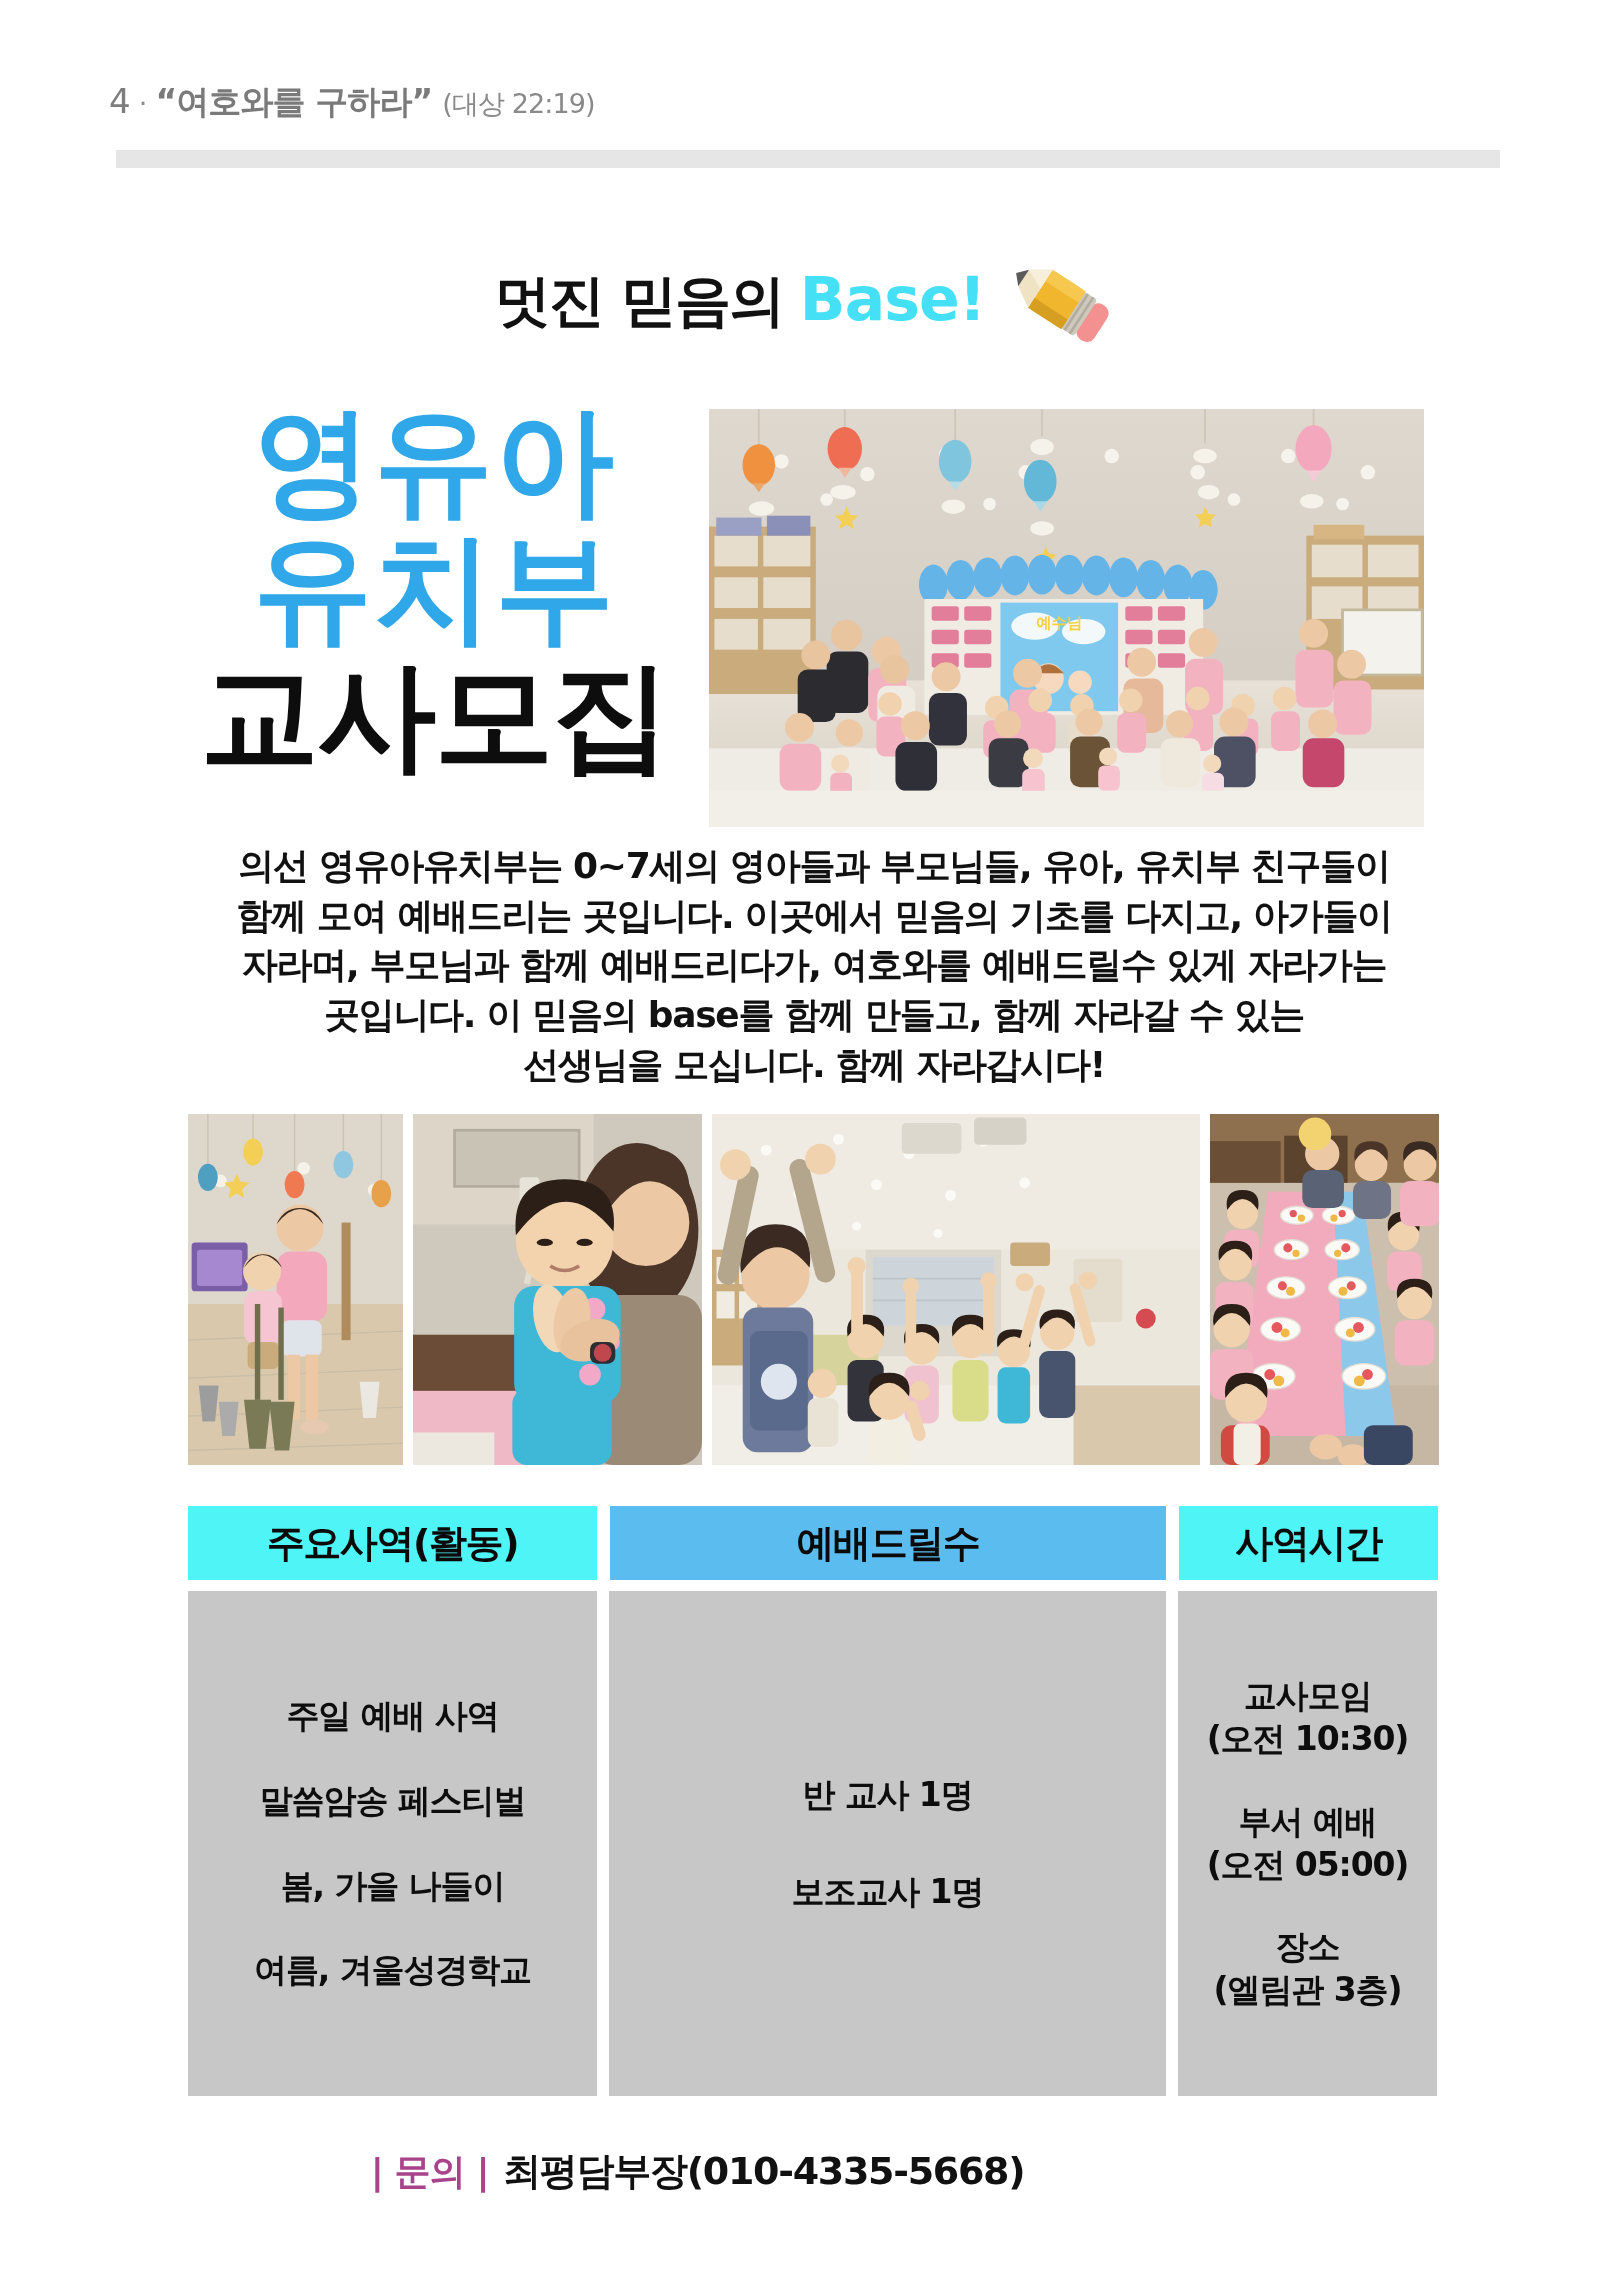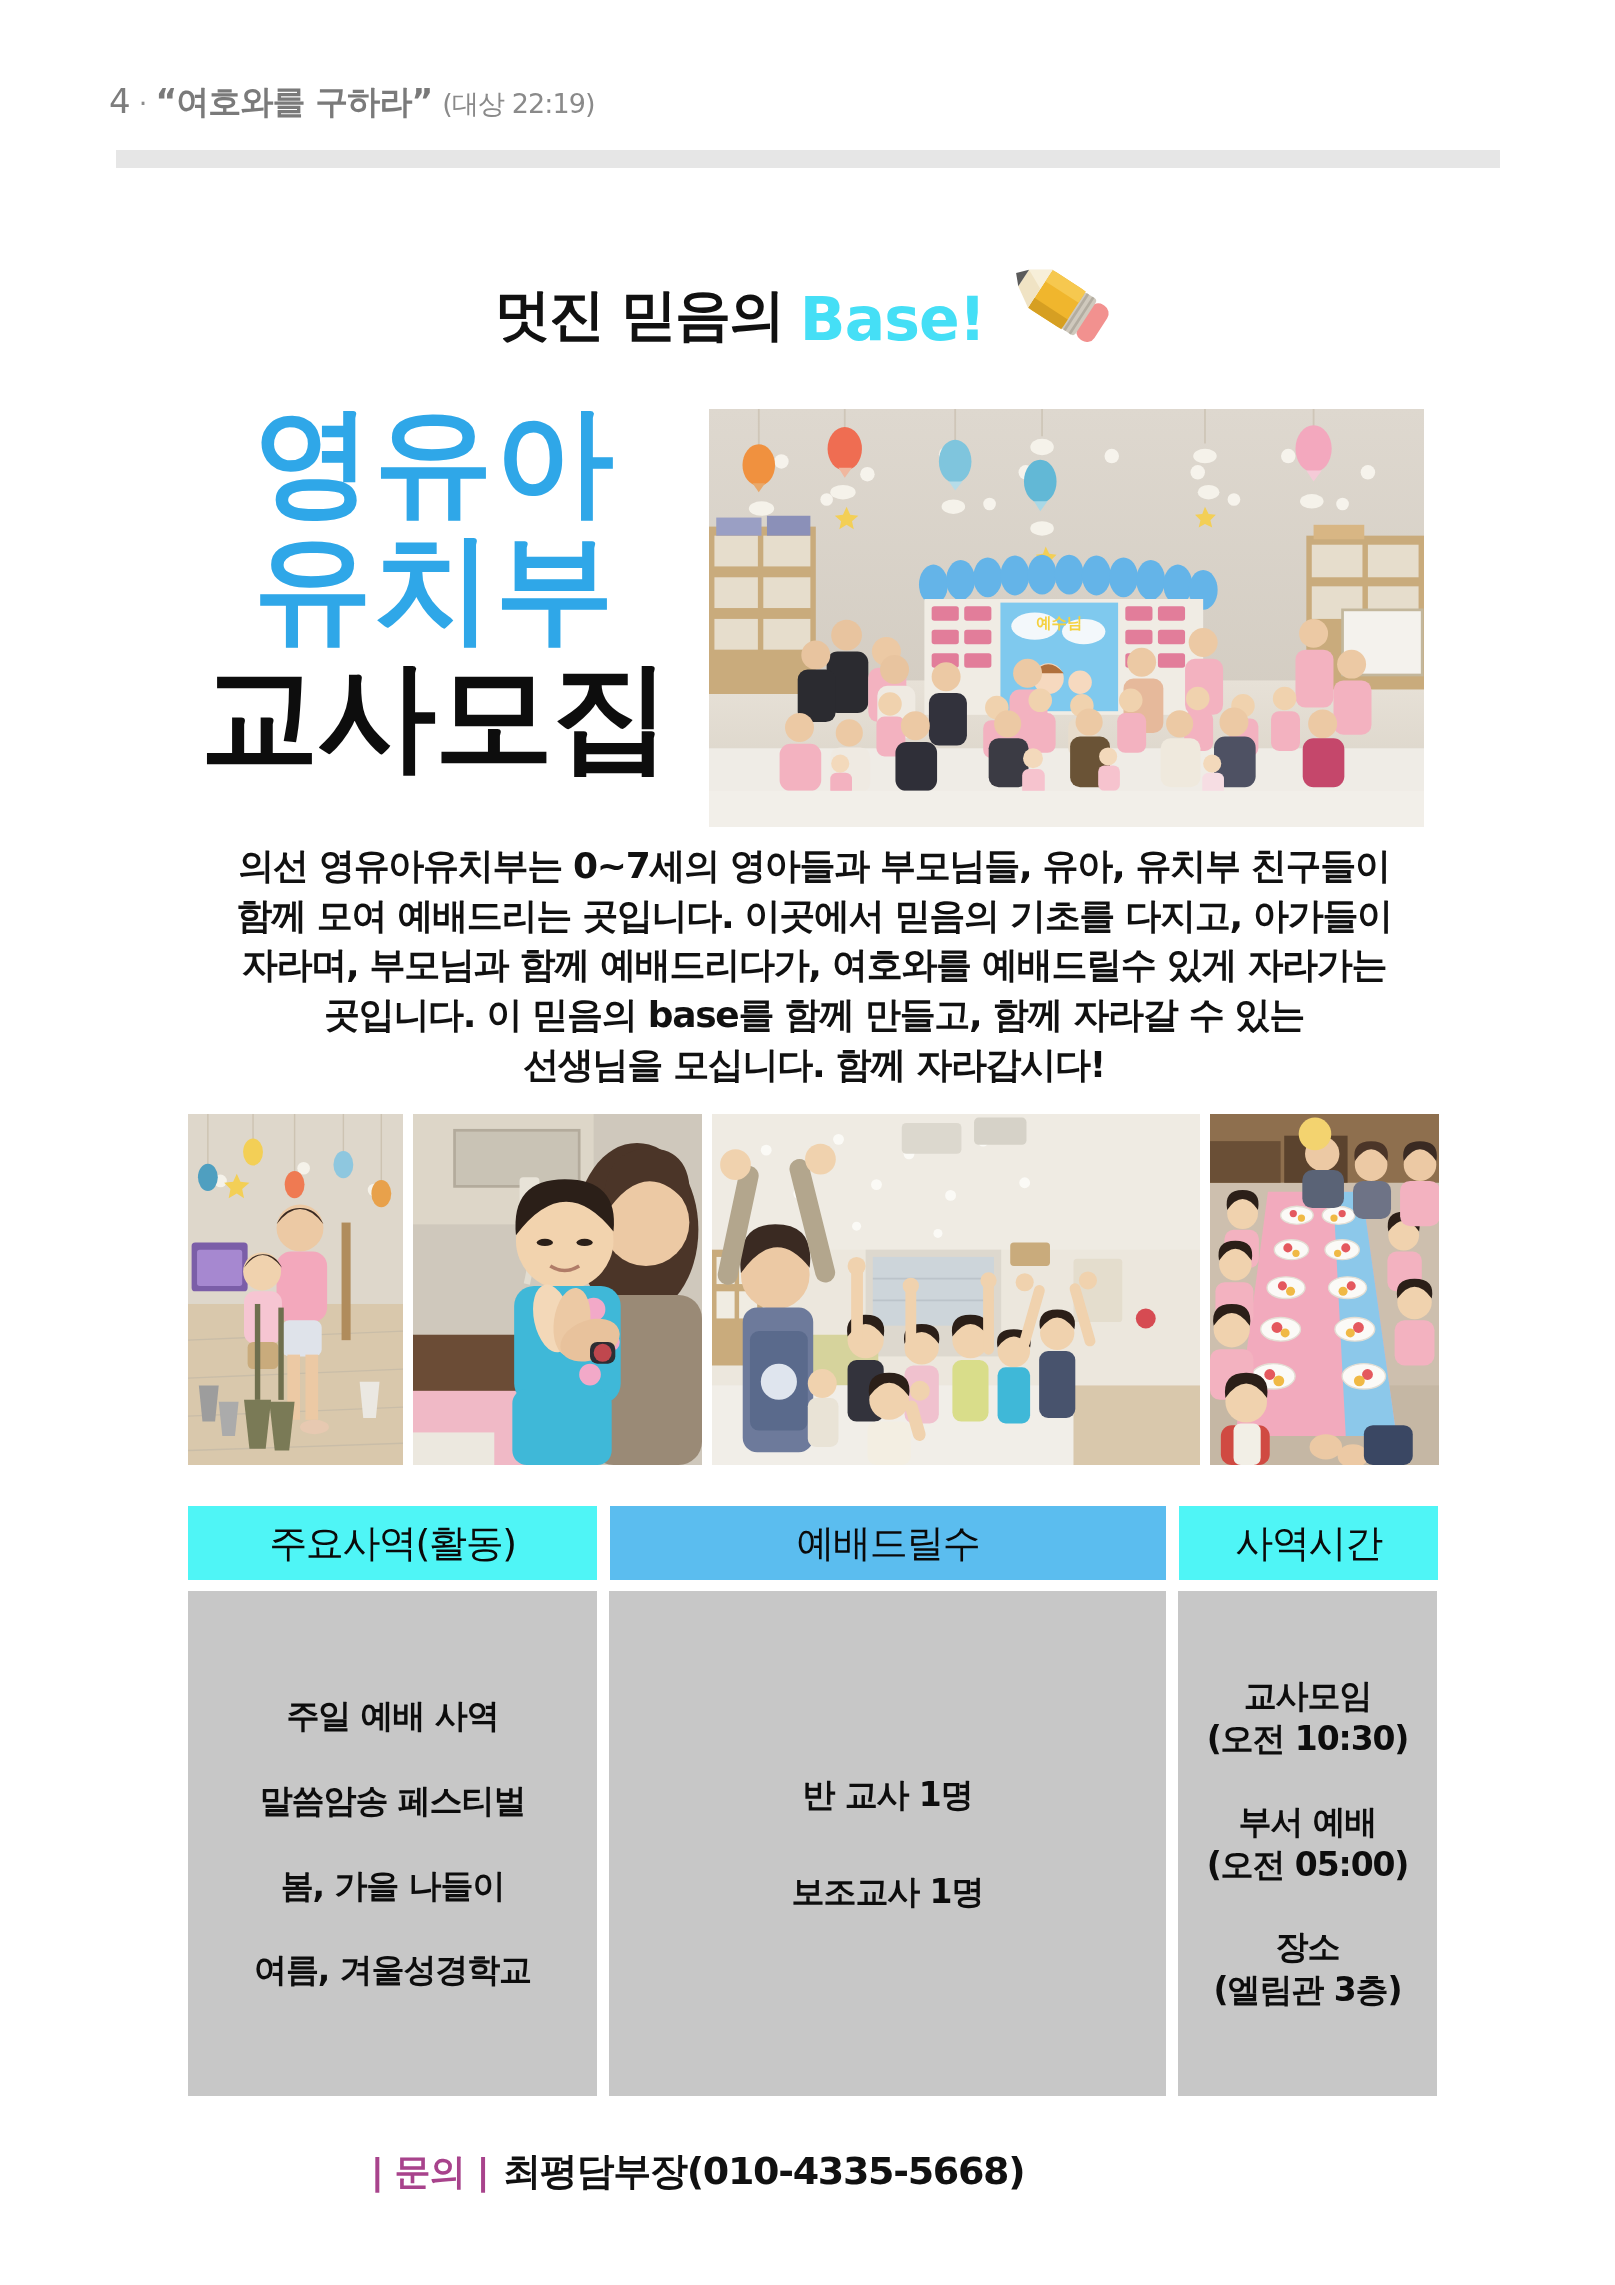--- a/index.html
+++ b/index.html
@@ -66,21 +66,21 @@
   }
 
   
   .tagline {
     position: absolute;
     left: 0;
     top: 264px;
     width: 1616px;
     display: flex;
     justify-content: center;
-    align-items: flex-end;
+    align-items: flex-start;
     gap: 16.3px;
   }
   .tagline-text {
     font-size: 56px;
     font-weight: 800;
     letter-spacing: -1.8px;
     color: #111111;
     white-space: nowrap;
   }
   .tagline-accent {
@@ -175,21 +175,21 @@
   .table-head-row {
     display: flex;
     gap: 12.7px;
     height: 74px;
   }
   .th {
     display: flex;
     align-items: center;
     justify-content: center;
     font-size: 38px;
-    font-weight: 400;
+    font-weight: 700;
     letter-spacing: -1.4px;
     color: #0a0a0a;
   }
   .th.c1 { width: 409px; background: #4ff5f6; }
   .th.c2 { width: 557px; background: #5bbdef; }
   .th.c3 { width: 259px; background: #4ff5f6; }
 
   .table-body-row {
     display: flex;
     gap: 12px;

